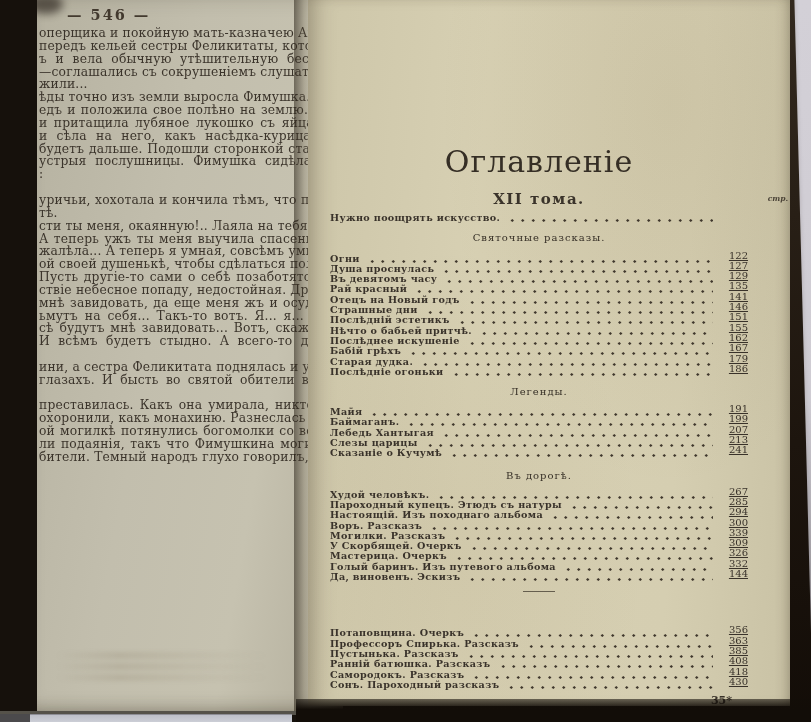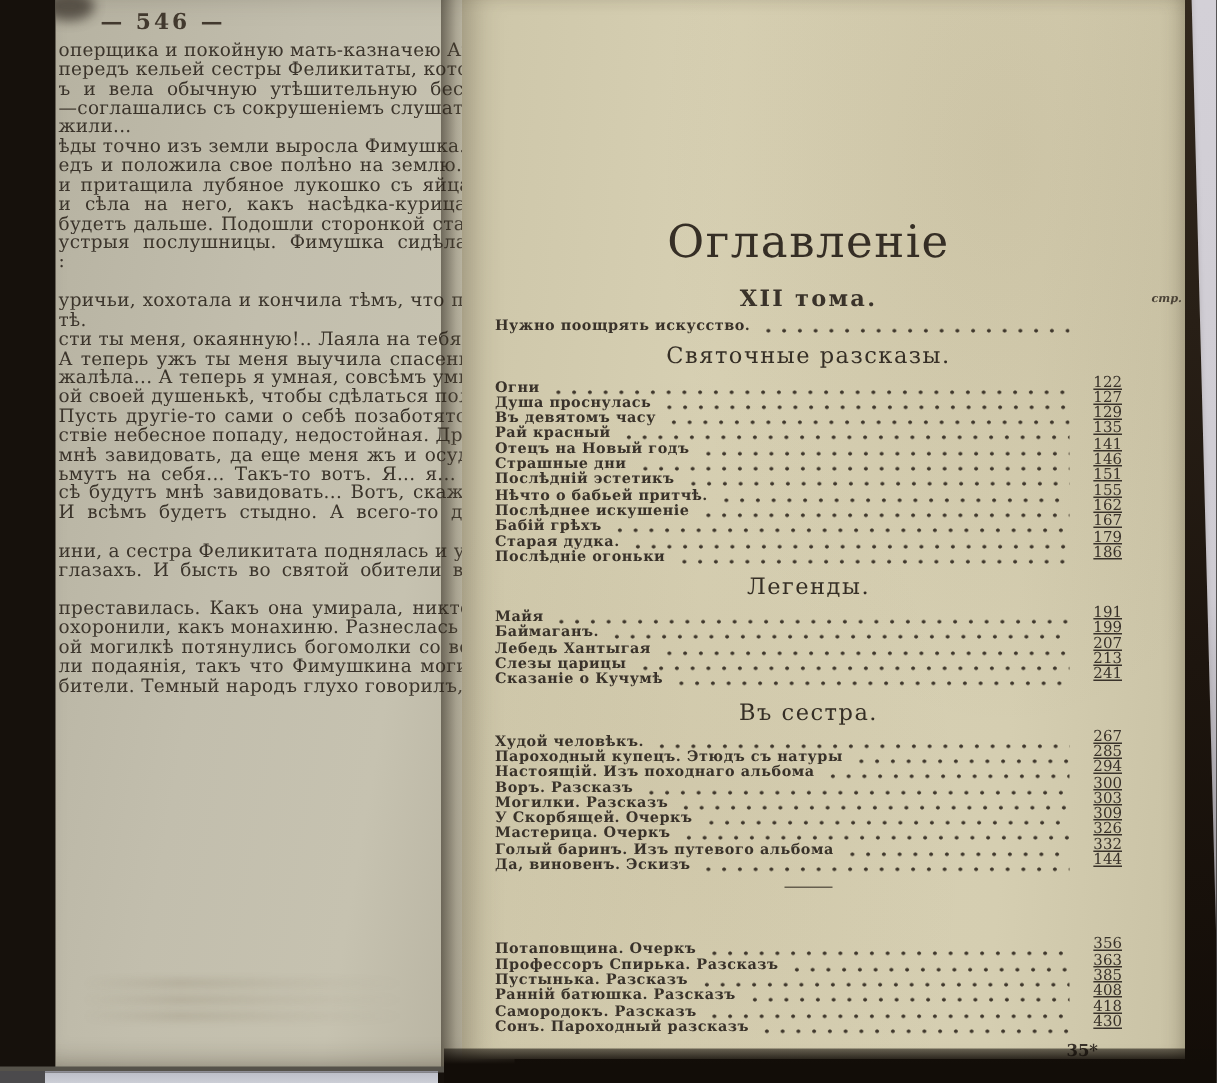--- a/index.html
+++ b/index.html
@@ -47,21 +47,21 @@
               box-shadow:inset 18px 0 22px -14px rgba(60,50,34,.4), inset -8px 0 14px -8px rgba(60,50,34,.45);
               overflow:hidden;}
   .toc{position:absolute;left:22px;right:42px;top:0;}
   .toc-title{margin:146px 0 0 0;text-align:center;font-size:30px;font-weight:400;
              letter-spacing:1px;color:#352e25;line-height:32px;}
   .toc-volume{margin:13px 0 0 0;text-align:center;font-size:15px;font-weight:bold;
               letter-spacing:1.5px;line-height:16px;color:#3a332a;}
   .str-label{position:absolute;right:2px;top:194px;font-size:7.5px;font-style:italic;
              font-weight:bold;color:#4a4236;}
   .toc-body{margin-top:6px;}
-  .sec-header{text-align:center;font-size:15px;font-weight:500;letter-spacing:1px;
+  .sec-header{text-align:center;font-size:10px;font-weight:500;letter-spacing:1px;
               color:#352e25;line-height:15px;margin:7px 0 8px 0;}
   .sec-header.h3{margin-top:10px;margin-bottom:6px;}
   .trow{display:flex;align-items:flex-end;height:10.3px;}
   .tlabel{font-size:9.6px;font-weight:bold;letter-spacing:.35px;color:#39322a;white-space:nowrap;}
   .dots{flex:1;height:3px;margin:0 5px 1px 7px;align-self:flex-end;
         background-image:radial-gradient(circle,rgba(55,47,37,.95) 1px,rgba(55,47,37,0) 1.45px);
         background-size:10.5px 3px;background-repeat:repeat-x;background-position:0 50%;}
   .pg{width:30px;text-align:right;font-size:10px;font-weight:500;color:#39322a;
       transform:translateY(-3px);text-decoration:underline;}
   .divider{width:32px;height:0;border-top:1.4px solid #4a4236;margin:9px auto 36px auto;opacity:.8;}
@@ -221,21 +221,21 @@
           <div class="trow">
             <span class="tlabel">Слезы царицы</span>
             <span class="dots"></span>
             <span class="pg">213</span>
           </div>
           <div class="trow">
             <span class="tlabel">Сказаніе о Кучумѣ</span>
             <span class="dots"></span>
             <span class="pg">241</span>
           </div>
-          <div class="sec-header h3">Въ сестра.</div>
+          <div class="sec-header h3">Въ дорогѣ.</div>
           <div class="trow">
             <span class="tlabel">Худой человѣкъ.</span>
             <span class="dots"></span>
             <span class="pg">267</span>
           </div>
           <div class="trow">
             <span class="tlabel">Пароходный купецъ. Этюдъ съ натуры</span>
             <span class="dots"></span>
             <span class="pg">285</span>
           </div>
@@ -245,21 +245,21 @@
             <span class="pg">294</span>
           </div>
           <div class="trow">
             <span class="tlabel">Воръ. Разсказъ</span>
             <span class="dots"></span>
             <span class="pg">300</span>
           </div>
           <div class="trow">
             <span class="tlabel">Могилки. Разсказъ</span>
             <span class="dots"></span>
-            <span class="pg">303</span>
+            <span class="pg">339</span>
           </div>
           <div class="trow">
             <span class="tlabel">У Скорбящей. Очеркъ</span>
             <span class="dots"></span>
             <span class="pg">309</span>
           </div>
           <div class="trow">
             <span class="tlabel">Мастерица. Очеркъ</span>
             <span class="dots"></span>
             <span class="pg">326</span>

